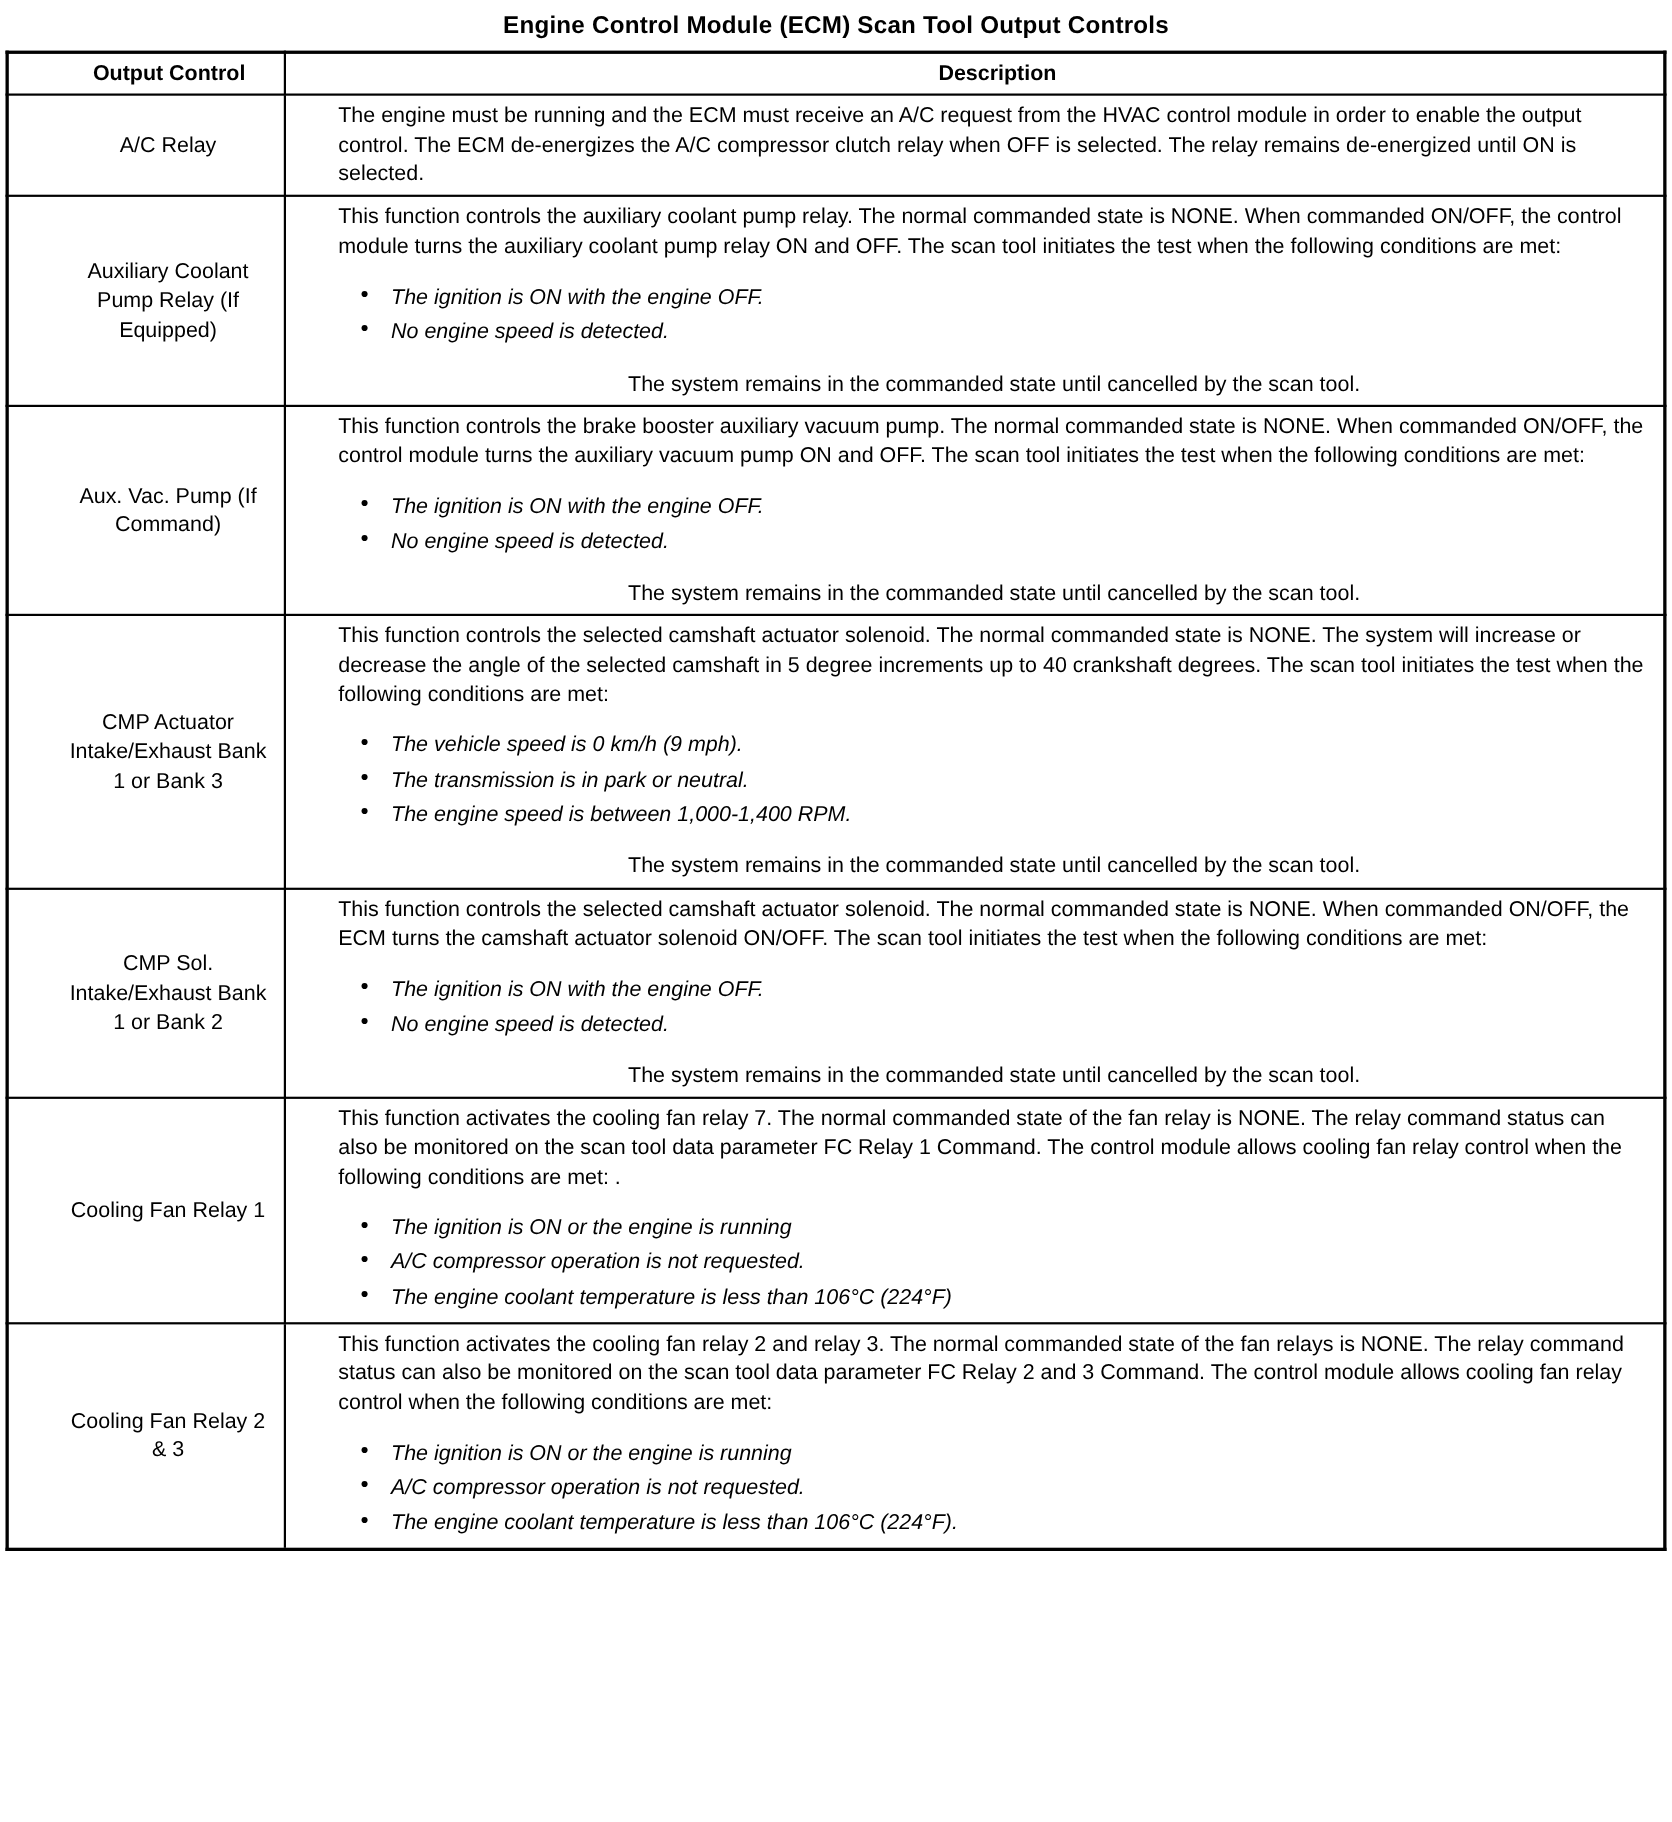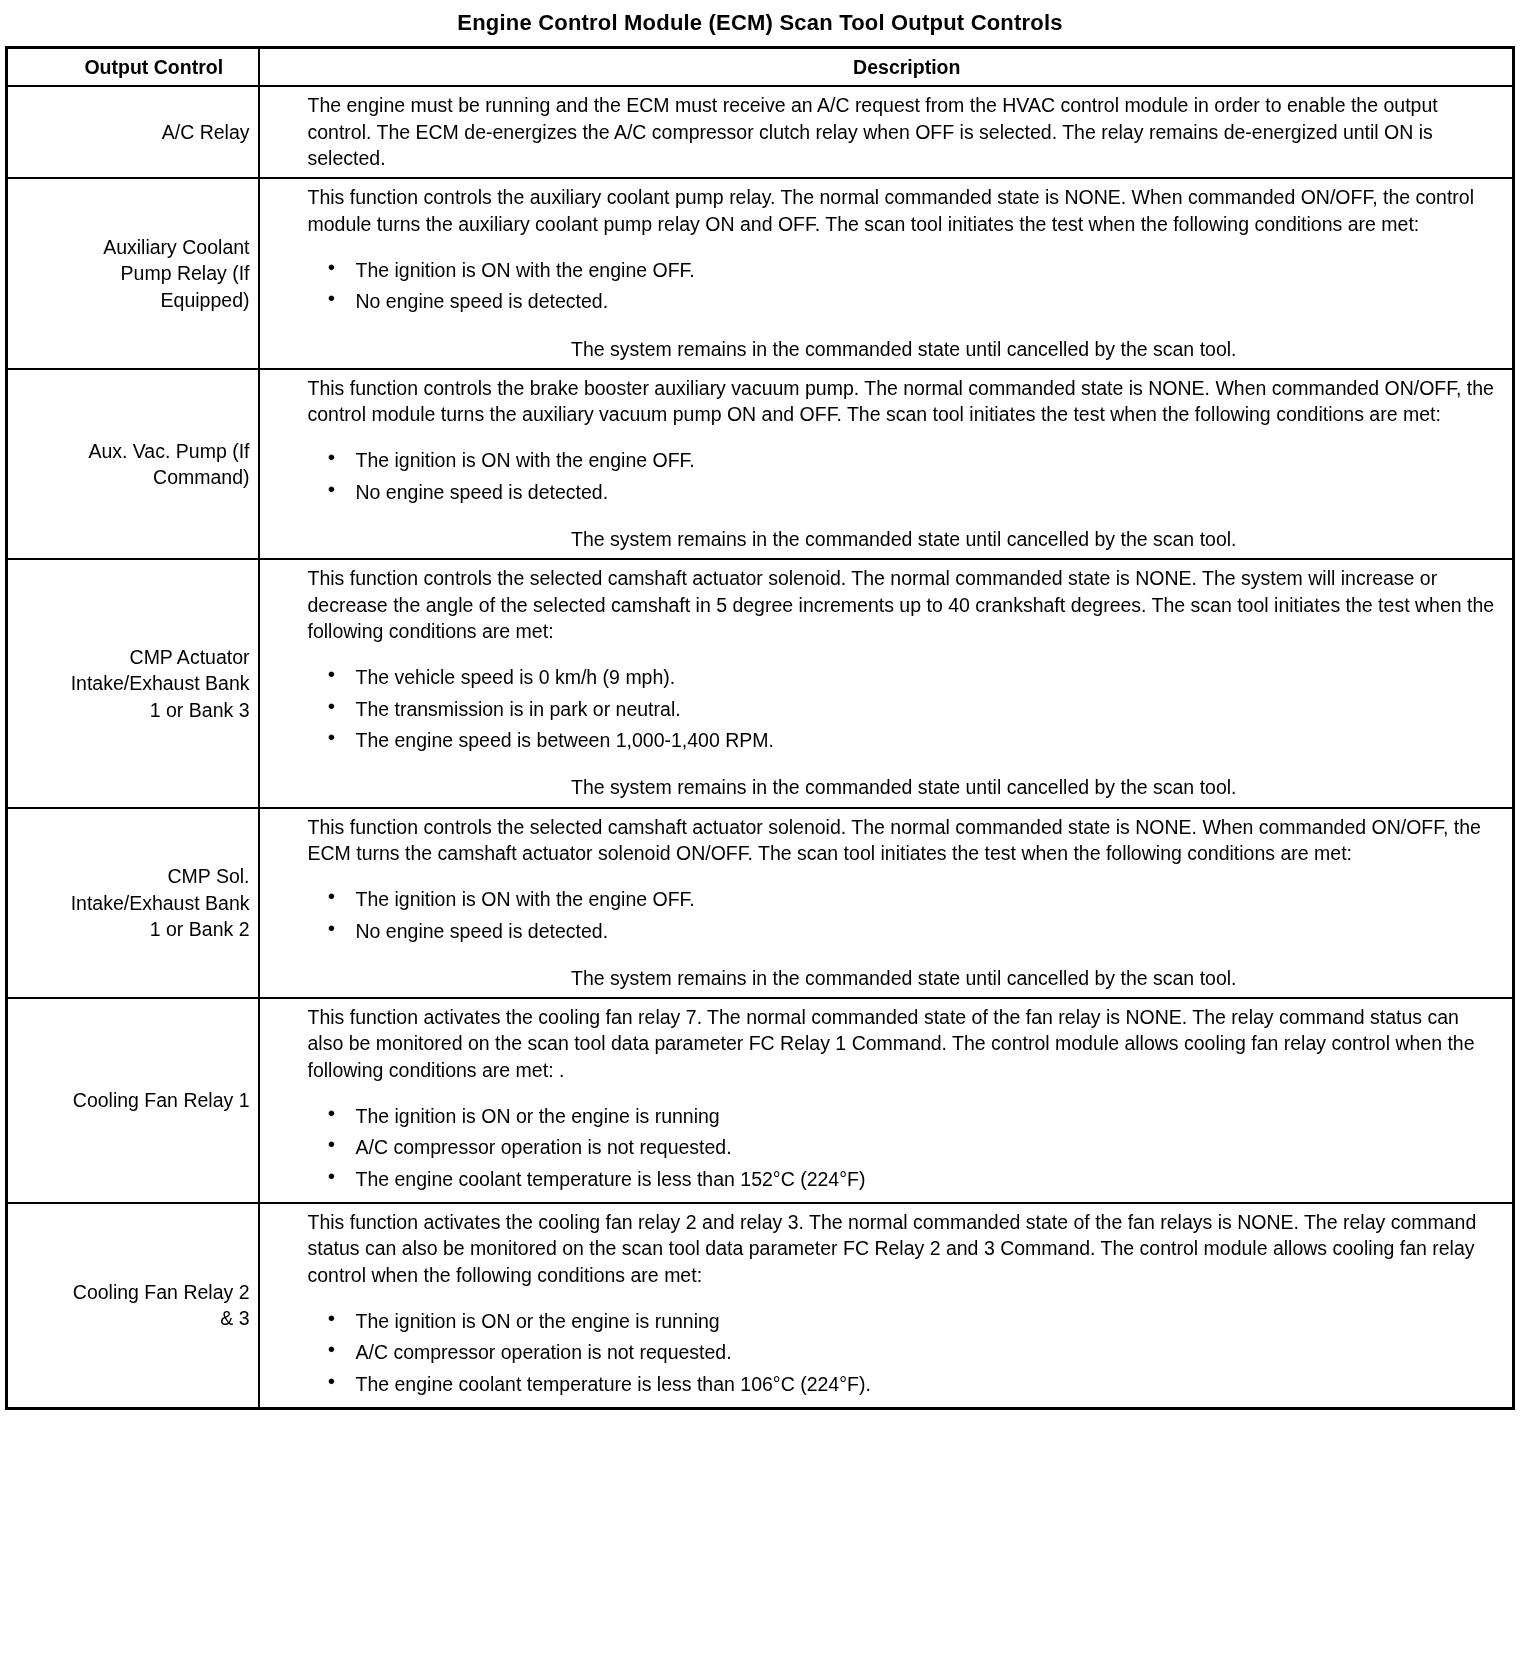--- a/index.html
+++ b/index.html
@@ -39,21 +39,21 @@
   col.col-control { width: 252px; }
   col.col-desc { width: auto; }
   th.header-cell {
     font-weight: bold;
     text-align: center;
     padding: 5px 6px;
     font-size: 20px;
   }
   td.control-cell {
     vertical-align: middle;
-    text-align: right;
+    text-align: center;
     padding: 4px 8px;
   }
   td.desc-cell {
     vertical-align: middle;
     padding: 5px 12px 6px 12px;
   }
   td.desc-cell p {
     margin: 0;
   }
   td.desc-cell p + p,
@@ -65,20 +65,21 @@
     list-style: none;
     margin: 20px 0 20px 0;
     padding: 0 0 0 48px;
   }
   td.desc-cell ul:last-child {
     margin-bottom: 4px;
   }
   td.desc-cell li {
     position: relative;
     margin: 0 0 5px 0;
+    font-style: italic;
   }
   td.desc-cell li:last-child { margin-bottom: 0; }
   td.desc-cell li::before {
     content: "●";
     position: absolute;
     left: -28px;
     top: 1px;
     font-size: 13px;
   }
 </style>
@@ -151,21 +152,21 @@
             <p>The system remains in the commanded state until cancelled by the scan tool.</p>
           </td>
         </tr>
         <tr>
           <td class="control-cell">Cooling Fan Relay 1</td>
           <td class="desc-cell">
             <p>This function activates the cooling fan relay 7. The normal commanded state of the fan relay is NONE. The relay command status can also be monitored on the scan tool data parameter FC Relay 1 Command. The control module allows cooling fan relay control when the following conditions are met: .</p>
             <ul>
               <li>The ignition is ON or the engine is running</li>
               <li>A/C compressor operation is not requested.</li>
-              <li>The engine coolant temperature is less than 152°C (224°F)</li>
+              <li>The engine coolant temperature is less than 106°C (224°F)</li>
             </ul>
           </td>
         </tr>
         <tr>
           <td class="control-cell">Cooling Fan Relay 2 &amp; 3</td>
           <td class="desc-cell">
             <p>This function activates the cooling fan relay 2 and relay 3. The normal commanded state of the fan relays is NONE. The relay command status can also be monitored on the scan tool data parameter FC Relay 2 and 3 Command. The control module allows cooling fan relay control when the following conditions are met:</p>
             <ul>
               <li>The ignition is ON or the engine is running</li>
               <li>A/C compressor operation is not requested.</li>

